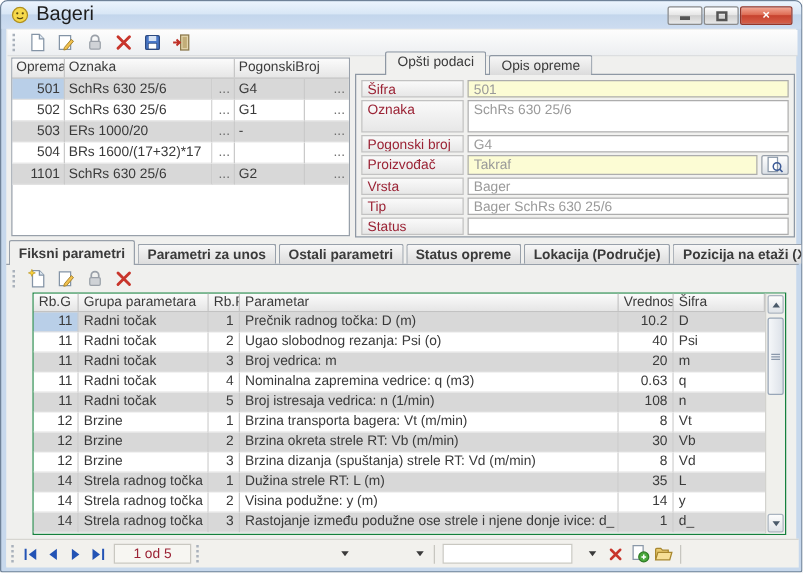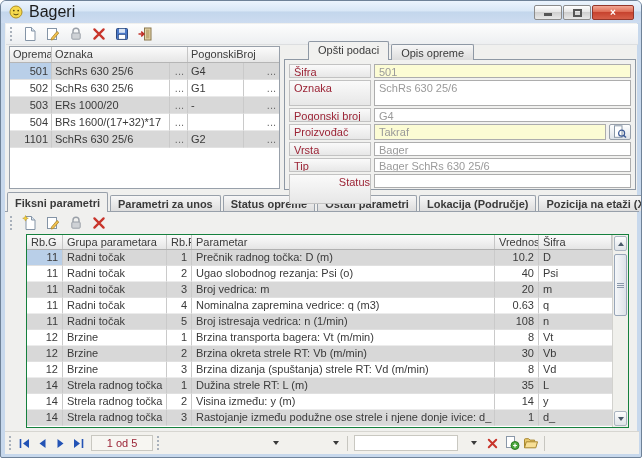--- a/index.html
+++ b/index.html
@@ -230,29 +230,29 @@
       <svg width="14" height="14" viewBox="0 0 14 14">
           <rect x="1.5" y="0.8" width="7.5" height="11.5" fill="#fff" stroke="#8a98a8"></rect>
           <circle cx="8.6" cy="8.2" r="3" fill="none" stroke="#3c5a96" stroke-width="1.2"></circle>
           <path d="M10.8 10.4l2.2 2.2" stroke="#3c5a96" stroke-width="1.4"></path>
         </svg>
     </div>
     <div class="flabel" style="top:82px;  height:14px;">Vrsta</div>
     <div class="ffield" style="top:82px;  height:14px;">Bager</div>
     <div class="flabel" style="top:98px;  height:14px;">Tip</div>
     <div class="ffield" style="top:98px;  height:14px;">Bager SchRs 630 25/6</div>
-    <div class="flabel" style="top:114px; height:30px;text-align:right;">Status</div>
+    <div class="flabel" style="top:114px; height:14px;">Status</div>
     <div class="ffield" style="top:114px; height:14px;"></div>
   </div>
 
   <div class="tabstrip2">
     <div class="ptab active">Fiksni parametri</div>
     <div class="ptab">Parametri za unos</div>
+    <div class="ptab">Ostali parametri</div>
     <div class="ptab">Status opreme</div>
-    <div class="ptab">Ostali parametri</div>
     <div class="ptab">Lokacija (Područje)</div>
     <div class="ptab">Pozicija na etaži (X,Y)</div>
     <div class="ptab">Planirani zastoj</div>
   </div>
 
   <div class="toolbar2">
     <span class="grip"></span>
     <span class="tbtn">
         <svg width="16" height="16" viewBox="0 0 16 16">
           <path d="M4 1.5h5.5L13 5v9.5H4z" fill="#fff" stroke="#8494a6"></path>
@@ -357,21 +357,21 @@
       <div class="pt-cell c2">Strela radnog točka</div>
       <div class="pt-cell c3">1</div>
       <div class="pt-cell c4">Dužina strele RT: L (m)</div>
       <div class="pt-cell c5">35</div>
       <div class="pt-cell c6">L</div>
     </div>
     <div class="pt-row">
       <div class="pt-cell c1">14</div>
       <div class="pt-cell c2">Strela radnog točka</div>
       <div class="pt-cell c3">2</div>
-      <div class="pt-cell c4">Visina između: y (m)</div>
+      <div class="pt-cell c4">Visina podužne: y (m)</div>
       <div class="pt-cell c5">14</div>
       <div class="pt-cell c6">y</div>
     </div>
     <div class="pt-row gray">
       <div class="pt-cell c1">14</div>
       <div class="pt-cell c2">Strela radnog točka</div>
       <div class="pt-cell c3">3</div>
       <div class="pt-cell c4">Rastojanje između podužne ose strele i njene donje ivice: d_ (m)</div>
       <div class="pt-cell c5">1</div>
       <div class="pt-cell c6">d_</div>

